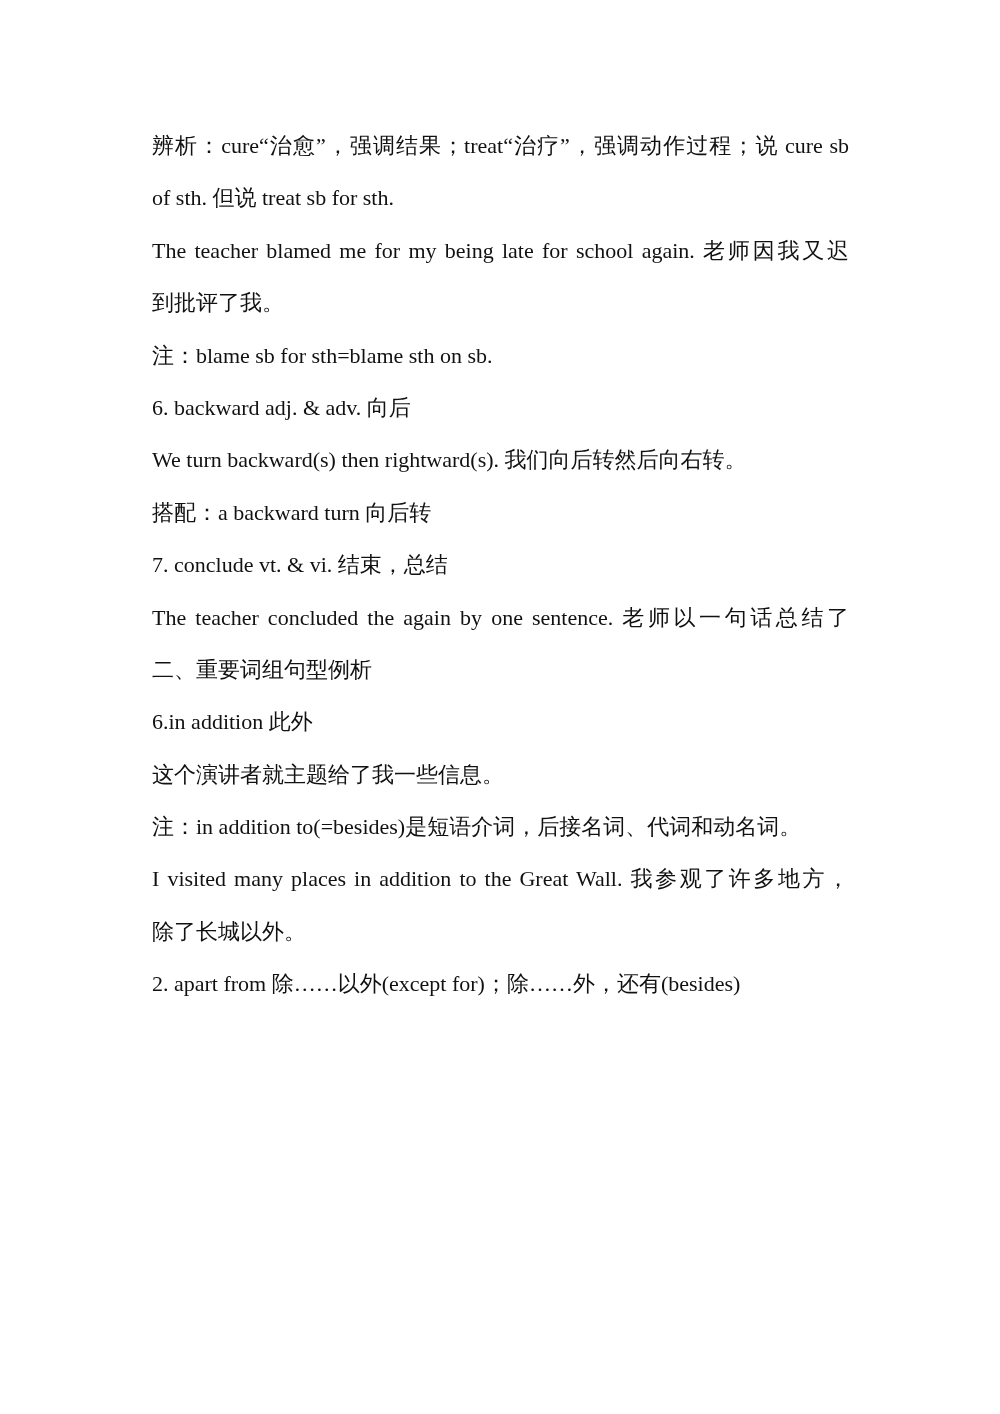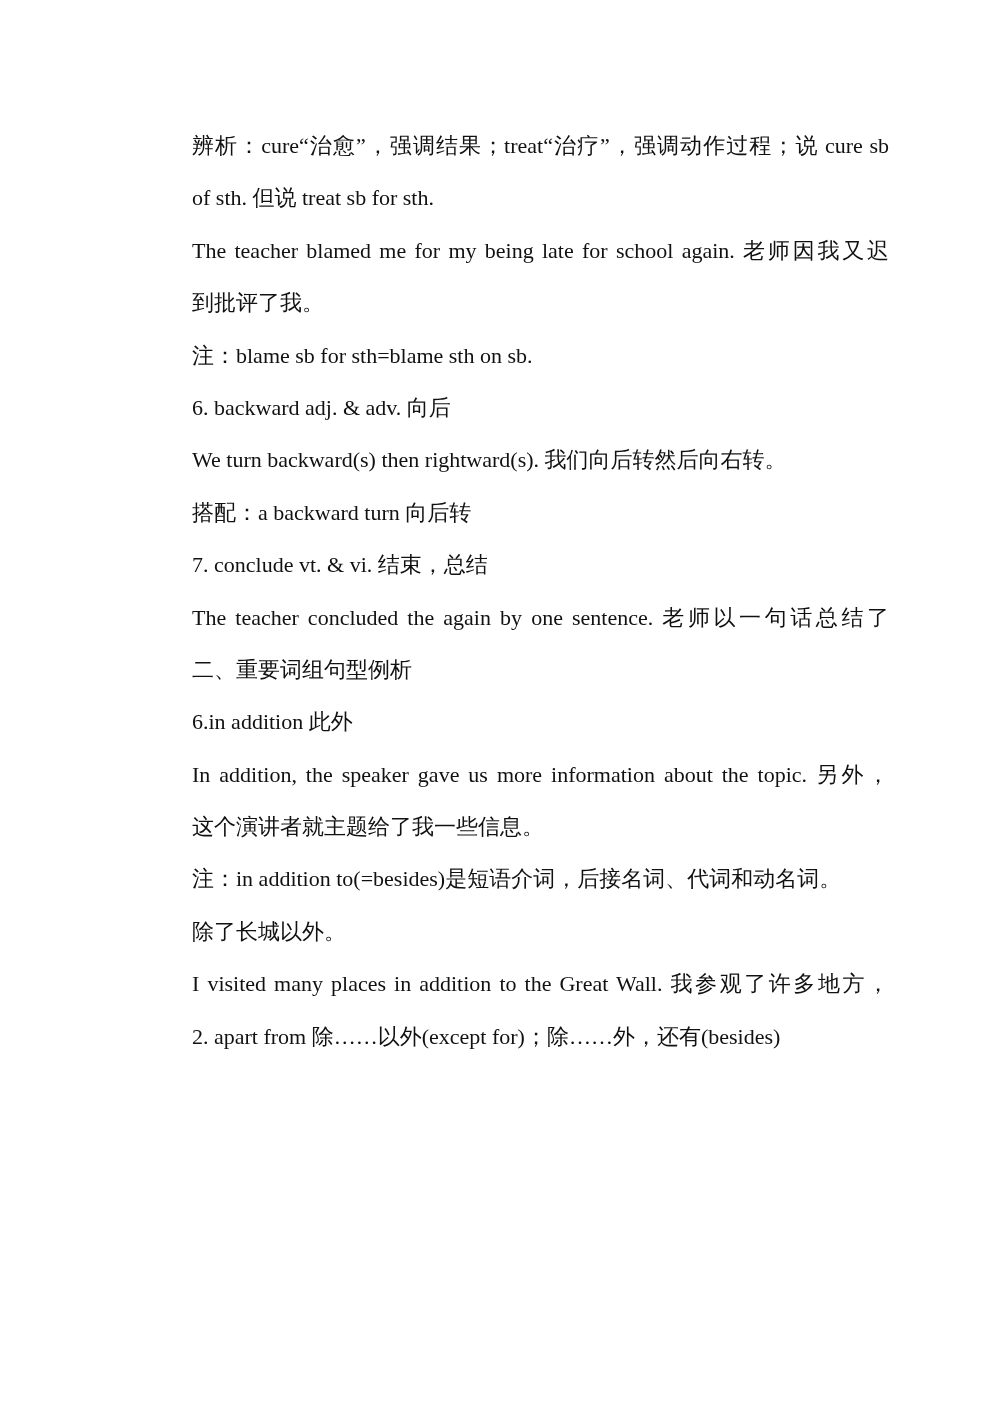--- a/index.html
+++ b/index.html
@@ -13,21 +13,20 @@
       position: relative;
       overflow: hidden;
       color: #111111;
       font-family: "Liberation Serif", "DejaVu Serif", serif;
     }
     .page {
       position: absolute;
       left: 152px;
       top: 120px;
       width: 700px;
-      margin-left: 40px;
     }
     .line {
       display: block;
       height: 52.4px;
       line-height: 52.4px;
       font-size: 22px;
       white-space: nowrap;
       letter-spacing: 0;
     }
     .justify {
@@ -45,19 +44,18 @@
   <div class="line justify">The teacher blamed me for my being late for school again.  老师因我又迟</div>
   <div class="line">到批评了我。</div>
   <div class="line">注：blame sb for sth=blame sth on sb.</div>
   <div class="line">6. backward adj. &amp; adv.  向后</div>
   <div class="line">We turn backward(s) then rightward(s).  我们向后转然后向右转。</div>
   <div class="line">搭配：a backward turn  向后转</div>
   <div class="line">7. conclude vt. &amp; vi.   结束，总结</div>
   <div class="line justify">The teacher concluded the again by one sentence.  老师以一句话总结了</div>
   <div class="line">二、重要词组句型例析</div>
   <div class="line">6.in addition  此外</div>
-  <div class="line justify">In addition, the speaker gave us more information about the topic.  另外，</div>
   <div class="line">这个演讲者就主题给了我一些信息。</div>
   <div class="line">注：in addition to(=besides)是短语介词，后接名词、代词和动名词。</div>
+  <div class="line justify">I visited many places in addition to the Great Wall.  我参观了许多地方，</div>
   <div class="line">除了长城以外。</div>
-  <div class="line justify">I visited many places in addition to the Great Wall.  我参观了许多地方，</div>
   <div class="line">2. apart from 除……以外(except for)；除……外，还有(besides)</div>
 </div>
 
 </body></html>

